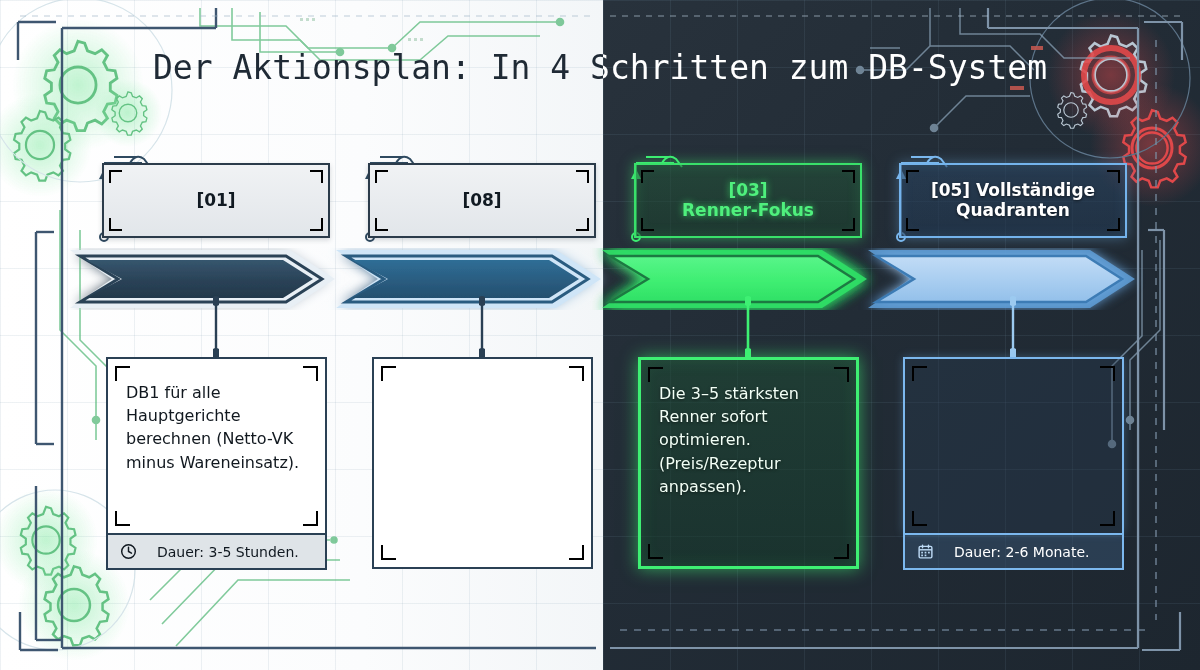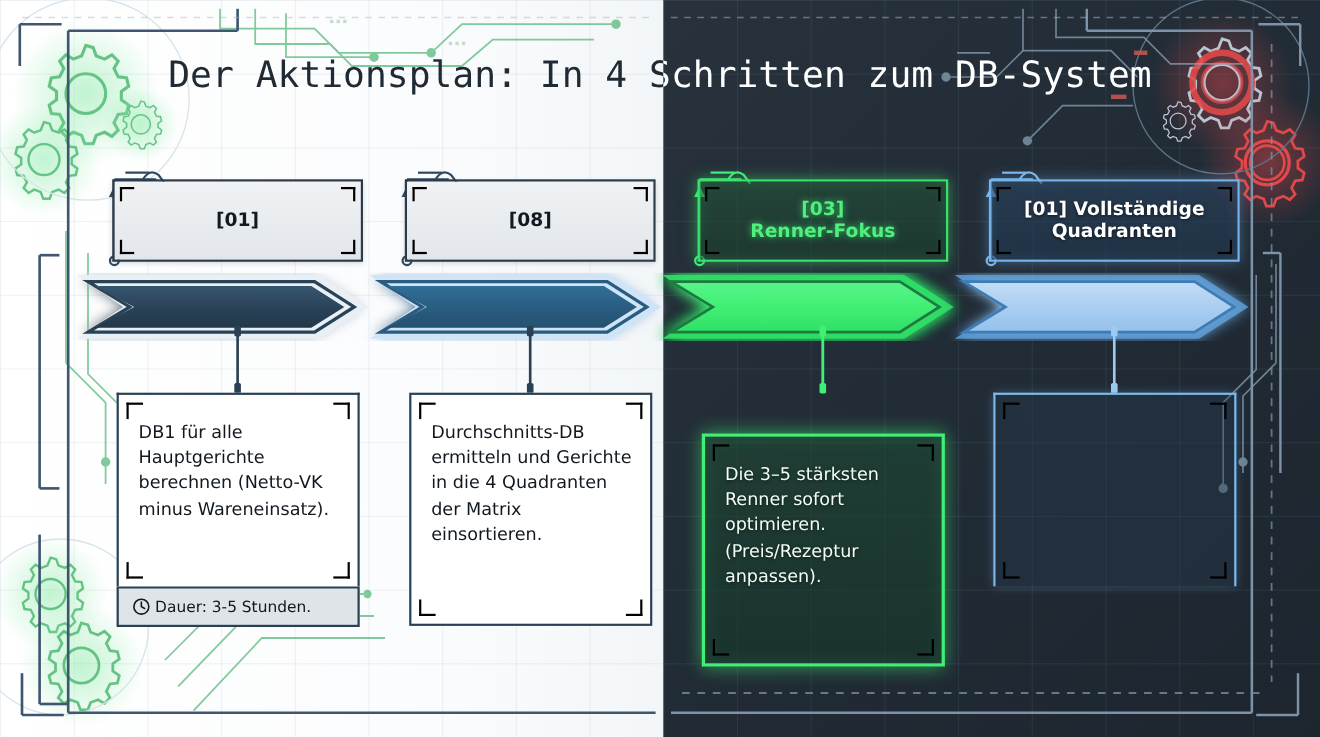--- a/index.html
+++ b/index.html
@@ -115,41 +115,40 @@
     min-height:176px;
     padding:22px 16px 16px 18px;
   }
   .detail.light .detail-body { background:#ffffff; border:2px solid #2a4054; border-bottom:none; }
   .detail.light.nofoot .detail-body { border-bottom:2px solid #2a4054; min-height:212px; }
   .detail.green .detail-body {
     background:linear-gradient(180deg,rgba(30,76,52,.55),rgba(22,58,42,.55));
     border:3px solid #3ef073;
     box-shadow:0 0 16px rgba(62,240,115,.6), inset 0 0 18px rgba(62,240,115,.12);
     min-height:212px;
-    margin-top:37px;
   }
   .detail.blue .detail-body {
     background:rgba(40,60,84,.35);
     border:2px solid #7cb8ee;
     border-bottom:none;
     box-shadow:0 0 9px rgba(124,184,238,.3);
   }
   .detail-text { font-size:16px; line-height:1.45; }
   .detail.light .detail-text { color:#11181f; }
   .detail.green .detail-text { color:#f2fff6; text-shadow:0 1px 3px rgba(0,0,0,.55); }
   .detail.blue  .detail-text { color:#ffffff; text-shadow:0 1px 3px rgba(0,0,0,.55); }
 
   .detail .brk { width:15px; height:15px; }
   .detail .brk.tl { top:7px; left:7px; }
   .detail .brk.tr { top:7px; right:7px; }
   .detail .brk.bl { bottom:7px; left:7px; }
   .detail .brk.br { bottom:7px; right:7px; }
 
   .detail-foot {
-    display:flex; align-items:center; gap:4px;
+    display:flex; align-items:center; gap:20px;
     padding:8px 12px;
     font-size:14px;
   }
   .detail.light .detail-foot {
     background:#dfe4e8; border:2px solid #2a4054; color:#101820;
   }
   .detail.blue .detail-foot {
     background:rgba(52,80,110,.55); border:2px solid #7cb8ee; color:#ffffff;
   }
   .foot-icon { flex:0 0 auto; display:block; }
@@ -464,21 +463,20 @@
       <circle cx="3" cy="5" r="5" fill="#2a4054"></circle>
       <circle cx="3" cy="57" r="5" fill="#2a4054"></circle>
     </svg>
 
     <div class="detail light nofoot">
       <div class="detail-body">
         <span class="brk tl brk-dark"></span>
         <span class="brk tr brk-dark"></span>
         <span class="brk bl brk-dark"></span>
         <span class="brk br brk-dark"></span>
-        <div class="detail-text">Durchschnitts-DB ermitteln und Gerichte in die 4 Quadranten der Matrix einsortieren.</div>
       </div>
 
     </div>
   </div>
 
   <div class="col" id="col3">
 
     <div class="hdr-wrap">
       <svg class="hdr-deco" viewBox="0 0 70 100">
         <g fill="none" stroke="#3ef073" stroke-width="2">
@@ -532,35 +530,50 @@
         </g>
         <path d="M20 20 L15 30 L25 30 Z" fill="#7cb8ee"></path>
         <circle cx="20" cy="88" r="4" fill="none" stroke="#7cb8ee" stroke-width="2"></circle>
       </svg>
       <div class="hdr-card blue">
         <span class="brk tl brk-blue"></span>
         <span class="brk tr brk-blue"></span>
         <span class="brk bl brk-blue"></span>
         <span class="brk br brk-blue"></span>
         <div class="hdr-text white-ink">
-          <span class="num">[01] Vollständige</span>
+          <span class="num">[05] Vollständige</span>
           <span>Quadranten</span>
         </div>
       </div>
     </div>
 
     <svg class="conn" style="left:131px" viewBox="0 0 6 62">
       <line x1="3" y1="4" x2="3" y2="58" stroke="#9ccaf0" stroke-width="2.4"></line>
       <circle cx="3" cy="5" r="5" fill="#9ccaf0"></circle>
       <circle cx="3" cy="57" r="5" fill="#9ccaf0"></circle>
     </svg>
 
     <div class="detail blue">
       <div class="detail-body">
         <span class="brk tl brk-blue"></span>
         <span class="brk tr brk-blue"></span>
         <span class="brk bl brk-blue"></span>
         <span class="brk br brk-blue"></span>
       </div>
+      <div class="detail-foot">
+        <svg class="foot-icon" width="17" height="17" viewBox="0 0 20 20">
+          <rect x="2.5" y="4" width="15" height="13.5" rx="1.5" fill="none" stroke="#bcd9f4" stroke-width="1.7"></rect>
+          <path d="M2.5 8 L17.5 8" stroke="#bcd9f4" stroke-width="1.7"></path>
+          <path d="M6.5 2.5 L6.5 5.5 M13.5 2.5 L13.5 5.5" stroke="#bcd9f4" stroke-width="1.7" stroke-linecap="round"></path>
+          <g fill="#bcd9f4">
+            <rect x="5" y="10.3" width="2" height="2"></rect>
+              <rect x="9" y="10.3" width="2" height="2"></rect>
+              <rect x="13" y="10.3" width="2" height="2"></rect>
+            <rect x="5" y="13.6" width="2" height="2"></rect>
+              <rect x="9" y="13.6" width="2" height="2"></rect>
+          </g>
+        </svg>
+        <span>Dauer: 2-6 Monate.</span>
+      </div>
     </div>
   </div>
 
 </div>
 
 </body></html>

